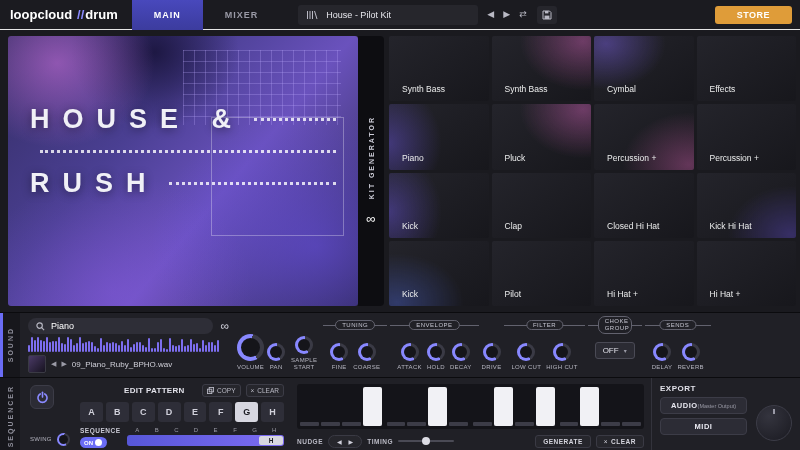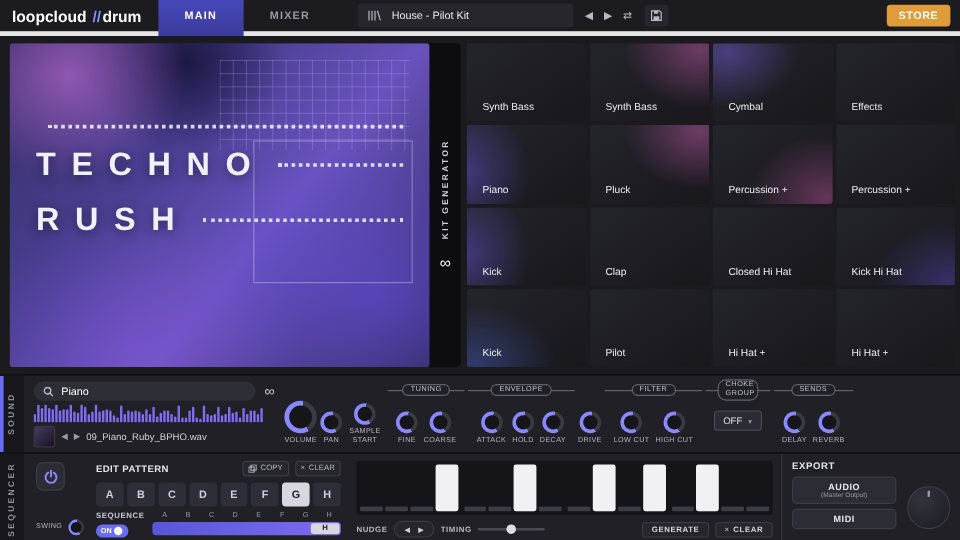--- a/index.html
+++ b/index.html
@@ -1,30 +1,30 @@
 <!DOCTYPE html>
 <html><head>
 <meta charset="utf-8">
 <style>
   * { box-sizing: border-box; }
   html,body { margin:0; padding:0; width:800px; height:450px; background:#131316;
     font-family:"Liberation Sans", sans-serif; color:#e6e6ec; overflow:hidden; }
   .app { width:800px; height:450px; display:flex; flex-direction:column; }
 
   
-  header { height:30px; display:flex; align-items:center; background:#1b1b20; border-bottom:4px solid #e5e5e5; flex:0 0 30px; }
+  header { height:30px; display:flex; align-items:center; background:#1b1b20; border-bottom:1px solid #e5e5e5; flex:0 0 30px; }
   .logo { padding:0 14px 0 10px; font-size:13px; font-weight:bold; color:#fff; white-space:nowrap; }
   .logo em { font-style:normal; color:#8a8aff; margin:0 1px 0 5px; }
   .tab { height:38px; display:flex; align-items:center; padding:0 22px; font-size:9px; letter-spacing:1px; color:#9a9aa6; font-weight:bold; cursor:pointer; }
   .tab.active { background:linear-gradient(180deg,#4a4ac0,#3a3a9a); color:#fff; }
   .preset { margin-left:18px; width:180px; height:20px; background:#26262c; border-radius:3px; display:flex; align-items:center; gap:8px; padding:0 8px; font-size:9px; color:#e8e8ee; cursor:pointer; }
   .hbtn { margin-left:9px; font-size:9px; color:#b9b9c4; cursor:pointer; line-height:1; }
   .hbtn.save { width:20px; height:18px; background:#26262c; border-radius:3px; display:flex; align-items:center; justify-content:center; margin-left:10px; }
   .spacer { flex:1; }
-  .store { margin-right:8px; background:#df9c39; border-radius:3px; padding:4px 10px; font-size:9px; font-weight:bold; color:#fff; letter-spacing:.5px; cursor:pointer; }
+  .store { margin-right:8px; background:#df9c39; border-radius:3px; padding:4px 22px; font-size:9px; font-weight:bold; color:#fff; letter-spacing:.5px; cursor:pointer; }
 
   
   .main { flex:0 0 282px; display:flex; padding:6px 4px 6px 8px; background:#1a1a1f; }
   .artwork { width:350px; position:relative; border-radius:3px; overflow:hidden; background:
     radial-gradient(150px 130px at 14% 10%, rgba(225,120,235,.5), transparent 65%),
     radial-gradient(120px 110px at 42% 6%, rgba(25,20,60,.9), transparent 70%),
     radial-gradient(230px 190px at 88% 78%, rgba(105,80,235,.55), transparent 72%),
     radial-gradient(200px 170px at 30% 95%, rgba(140,90,230,.4), transparent 70%),
     linear-gradient(130deg,#352e66 0%,#4a3f92 35%,#6a52bd 60%,#403673 85%,#2c2752 100%); }
   .grid-overlay { position:absolute; left:50%; top:5%; width:45%; height:28%;
@@ -87,21 +87,21 @@
   .gpill.two { white-space:normal; width:34px; text-align:center; top:-10px; line-height:1.2; }
   .choke-select { display:flex; align-items:center; gap:5px; background:#2b2b33; border:1px solid #4a4a55; border-radius:3px; padding:3px 7px; font-size:8px; color:#e0e0e8; margin-bottom:12px; cursor:pointer; }
   .choke-select i { font-style:normal; font-size:6px; color:#9a9aa6; }
 
   
   .seq-left { width:58px; padding:7px 4px 8px 10px; display:flex; flex-direction:column; justify-content:space-between; flex:0 0 58px; }
   .power { width:24px; height:24px; border-radius:6px; background:#2c2c35; border:1px solid #3c3c47; display:flex; align-items:center; justify-content:center; cursor:pointer; }
   .swing-row { display:flex; align-items:center; gap:5px; }
 
   .pattern-block { width:212px; padding:6px 6px 6px 2px; display:flex; flex-direction:column; gap:5px; flex:0 0 212px; }
-  .pb-head { display:flex; align-items:center; gap:5px; }
+  .pb-head { display:flex; align-items:center; gap:5px;margin-left:44px; }
   .pb-title { font-size:8px; font-weight:bold; color:#e2e2ea; flex:1; letter-spacing:.3px; }
   .mini-btn { display:flex; align-items:center; gap:3px; font-size:6.5px; color:#b9b9c4; border:1px solid #3c3c46; border-radius:3px; padding:2px 4px; background:#26262c; cursor:pointer; }
   .mini-btn i { font-style:normal; }
   .pbtns { display:flex; gap:3px; }
   .pbtn { flex:1; height:20px; border-radius:3px; background:#2e2e38; color:#d0d0da; font-size:9px; font-weight:bold; display:flex; align-items:center; justify-content:center; cursor:pointer; }
   .pbtn.active { background:#d7d7e0; color:#1b1b22; }
   .seq-area { display:flex; gap:7px; align-items:flex-start; }
   .seq-left-col { display:flex; flex-direction:column; gap:3px; }
   .seq-lab { font-size:6.5px; font-weight:bold; color:#c9c9d4; letter-spacing:.5px; }
   .on-toggle { width:27px; height:11px; background:#6a6cf5; border-radius:6px; display:flex; align-items:center; gap:2px; padding:0 2px 0 4px; font-size:6px; color:#fff; font-weight:bold; cursor:pointer; }
@@ -125,21 +125,21 @@
   .slider { width:56px; height:2px; background:#4a4a55; border-radius:1px; position:relative; cursor:pointer; }
   .handle { position:absolute; left:50%; top:50%; transform:translate(-50%,-50%); width:8px; height:8px; border-radius:50%; background:#dcdce4; }
   .gen-btn { display:flex; align-items:center; gap:3px; background:#26262c; border:1px solid #3a3a44; border-radius:3px; padding:2px 7px; font-size:6.5px; font-weight:bold; color:#d5d5de; letter-spacing:.5px; cursor:pointer; }
   .gen-btn.first { margin-left:auto; }
   .gen-btn i { font-style:normal; font-weight:normal; }
 
   .export-block { width:148px; padding:6px 8px; display:flex; flex-direction:column; gap:4px; flex:0 0 148px; }
   .exp-title { font-size:8px; font-weight:bold; color:#e2e2ea; letter-spacing:.5px; }
   .exp-row { display:flex; gap:9px; flex:1; }
   .exp-col { flex:1; display:flex; flex-direction:column; gap:4px; }
-  .exp-btn { background:#2c2c35; border:1px solid #3c3c47; border-radius:4px; display:flex; flex-direction:column; align-items:center; justify-content:center; padding:3px 0; cursor:pointer; }
+  .exp-btn { background:#2c2c35; border:1px solid #3c3c47; border-radius:4px; display:flex; flex-direction:row; align-items:center; justify-content:center; padding:3px 0; cursor:pointer; }
   .exp-btn b { font-size:7.5px; letter-spacing:.5px; color:#e8e8f0; }
   .exp-btn i { font-style:normal; font-size:5.5px; color:#9a9aa6; }
   .dial { width:36px; height:36px; border-radius:50%; background:radial-gradient(circle at 35% 30%,#34343e,#1a1a21); border:1px solid #3c3c47; align-self:center; position:relative; cursor:pointer; flex:0 0 36px; }
   .dial::after { content:""; position:absolute; top:3px; left:50%; width:2px; height:5px; background:#9a9aa6; transform:translateX(-50%); }
 </style>
 </head>
 <body>
 
 <div class="app">
 
@@ -171,24 +171,24 @@
     <div class="spacer"></div>
     <div class="store">STORE</div>
   </header>
 
   <div class="main">
     <div class="artwork">
       <div class="grid-overlay"></div>
       <div class="frame"></div>
       <div class="art-lines">
         <div class="art-line">
+            <span>HOUSE &amp;</span>
             <i class="dots"></i>
           </div>
         <div class="art-line">
-            <span>TECHNO</span>
             <i class="dots"></i>
           </div>
         <div class="art-line">
             <span>RUSH</span>
             <i class="dots"></i>
           </div>
       </div>
     </div>
     <div class="kitgen">
       <span class="kg-label">KIT GENERATOR</span>

